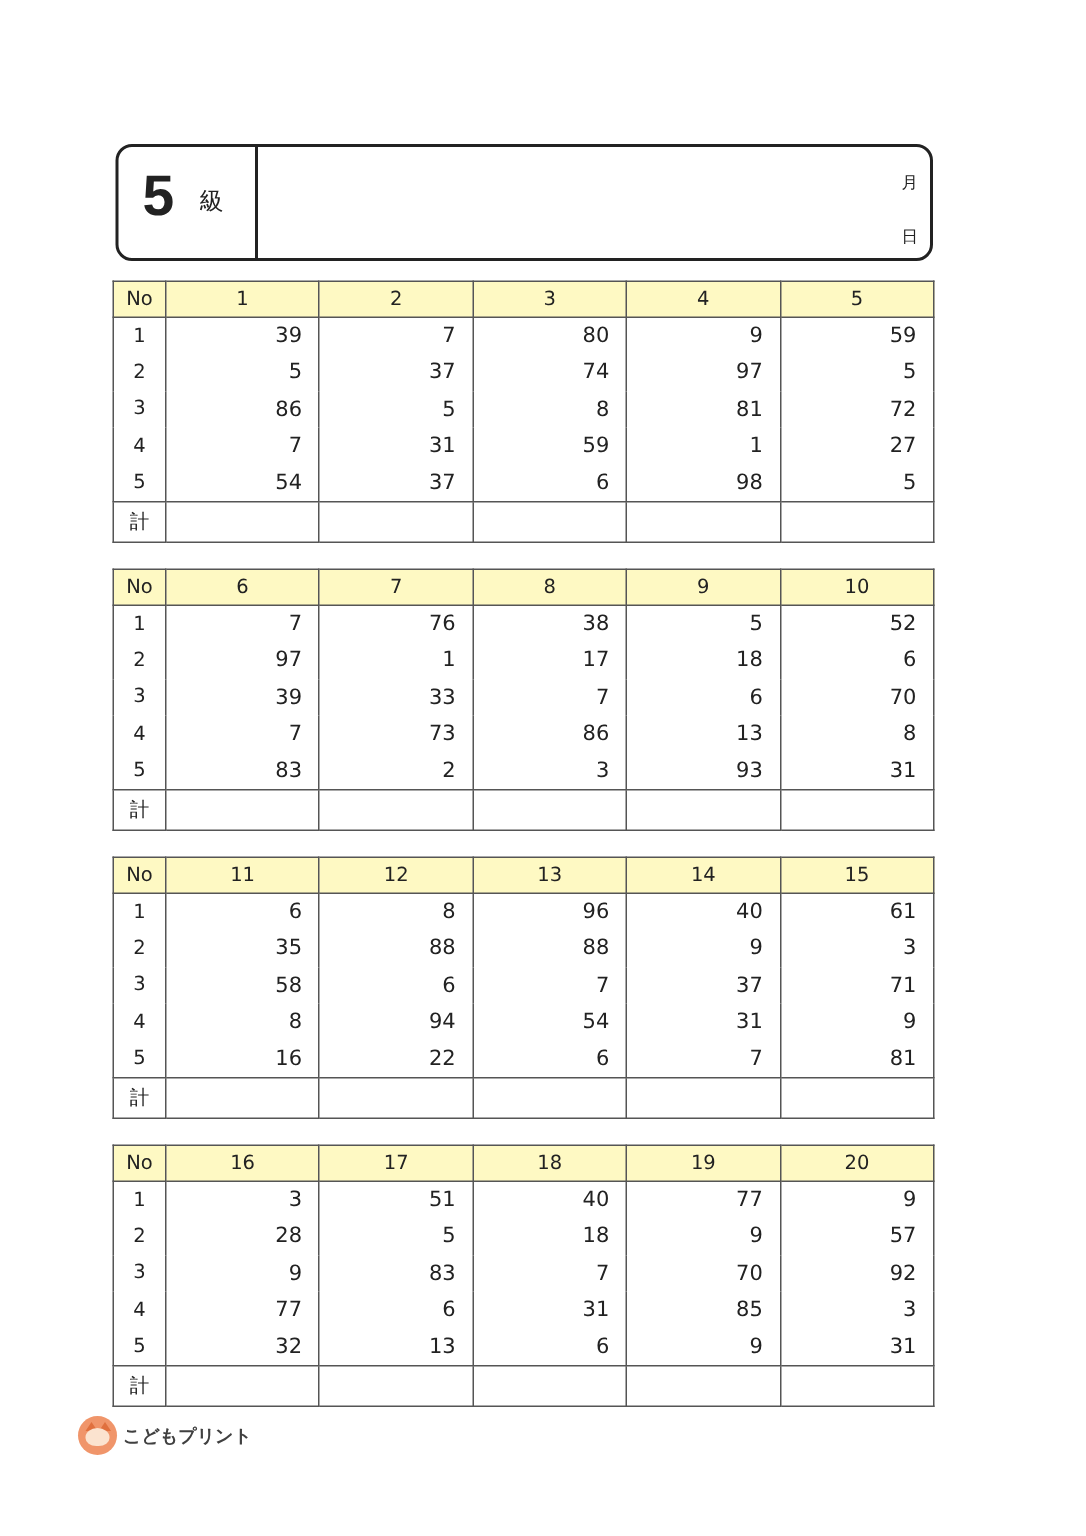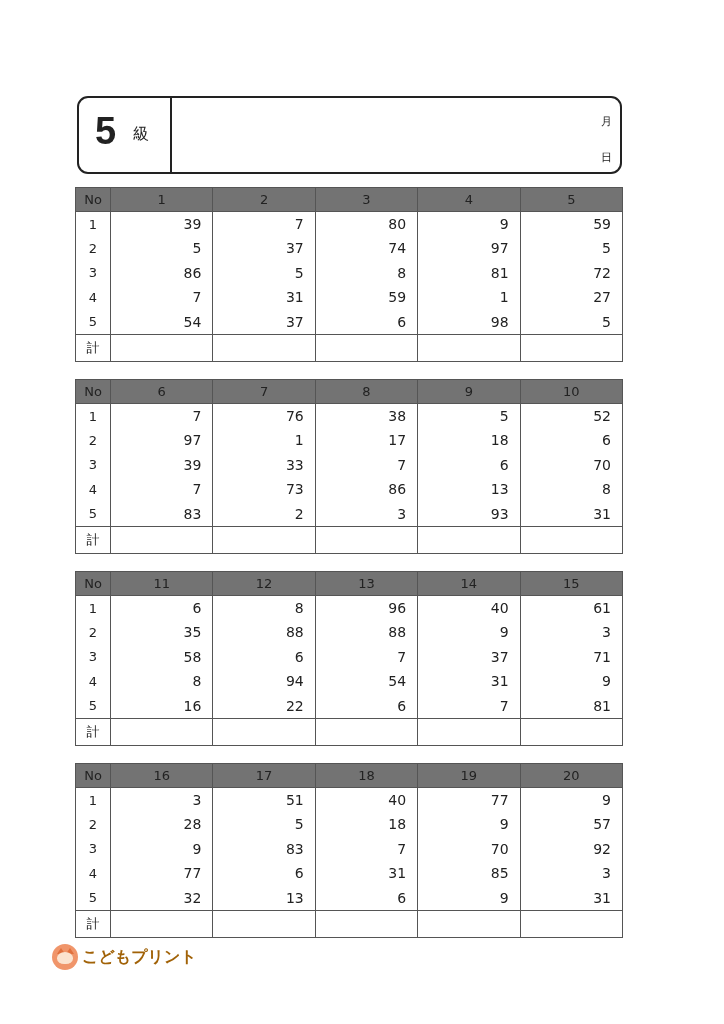--- a/index.html
+++ b/index.html
@@ -25,39 +25,39 @@
   .hb-date .day { position: absolute; right: 8px; top: 52px; font-size: 11px; }
 
   .ws-table {
     position: absolute; left: 75px; width: 548px;
     border-collapse: collapse; table-layout: fixed;
   }
   .ws-table td, .ws-table th {
     border: 1.5px solid #555; padding: 0; font-weight: normal;
     font-size: 14px; height: 24.5px; box-sizing: border-box;
   }
-  .ws-table th { background: #737373; text-align: center; font-size: 13px; height: 24px; }
+  .ws-table th { background: #fef9c3; text-align: center; font-size: 13px; height: 24px; }
   .ws-table td.no { text-align: center; font-size: 13px; }
   .ws-table td.val { text-align: right; padding-right: 11px; }
   .ws-table tr.data td { border-top: none; border-bottom: none; }
   .ws-table tr.data.first td { border-top: 1.5px solid #555; }
   .ws-table tr.data.last td { border-bottom: 1.5px solid #555; }
   .ws-table tr.total td { height: 27px; }
   .col-no { width: 35px; }
 
   .logo { position: absolute; left: 52px; top: 944px; display: flex; align-items: center; }
   .logo .cat {
     width: 26px; height: 26px; border-radius: 50%; background: #f0956a;
     position: relative; overflow: hidden;
   }
   .logo .cat .face { position: absolute; left: 5px; top: 8px; width: 16px; height: 12px; background: #fbe3cf; border-radius: 50% 50% 45% 45%; }
   .logo .cat .ear-l, .logo .cat .ear-r { position: absolute; top: 4px; width: 0; height: 0; border-left: 4px solid transparent; border-right: 4px solid transparent; border-bottom: 6px solid #e0703e; }
   .logo .cat .ear-l { left: 5px; }
   .logo .cat .ear-r { left: 14px; }
-  .logo .txt { margin-left: 4px; font-size: 16px; font-weight: bold; color: #a16207; }
+  .logo .txt { margin-left: 4px; font-size: 12px; font-weight: bold; color: #404040; }
 </style>
 </head>
 <body>
 
 <div class="header-box">
   <div class="hb-grade">
     <span class="num">5</span>
     <span class="kyu">級</span>
   </div>
   <div class="hb-date">

